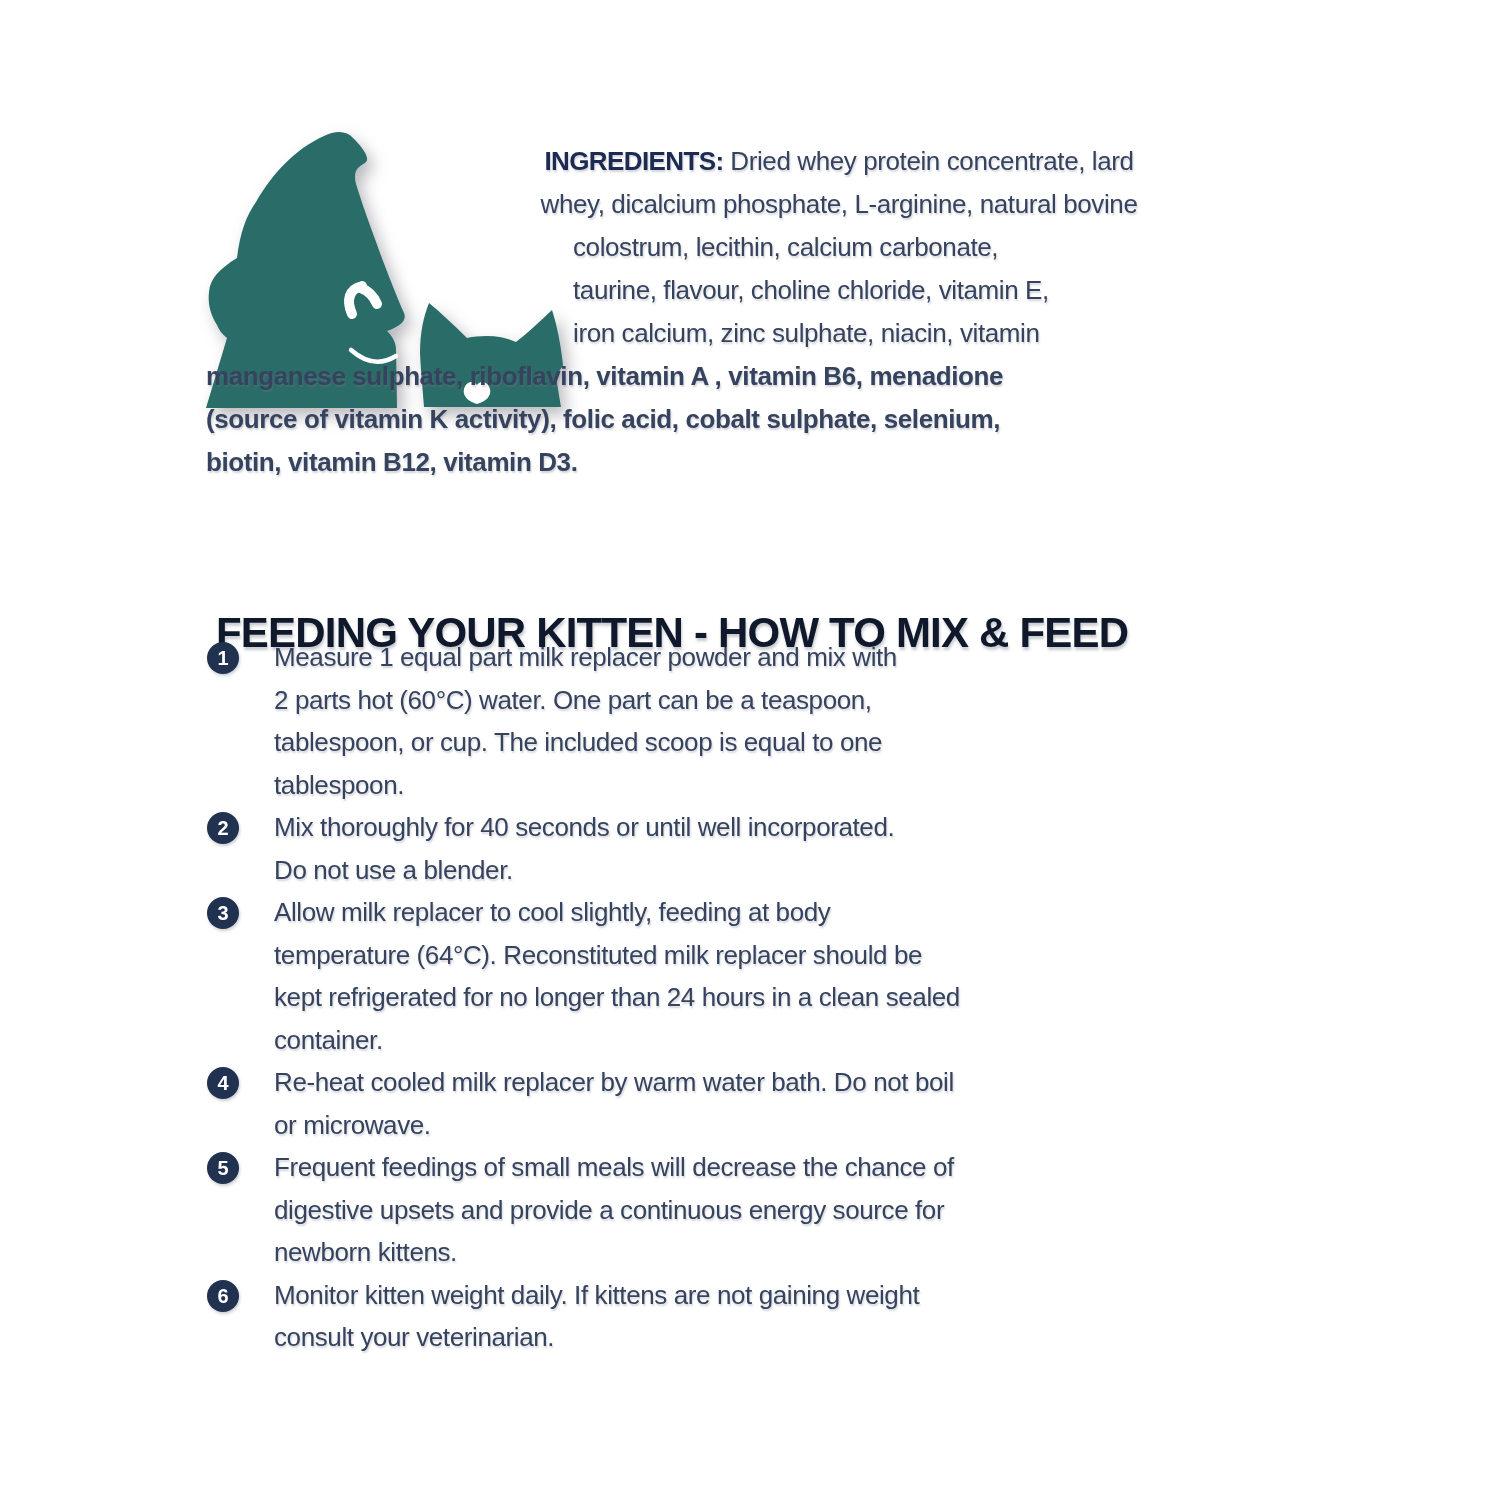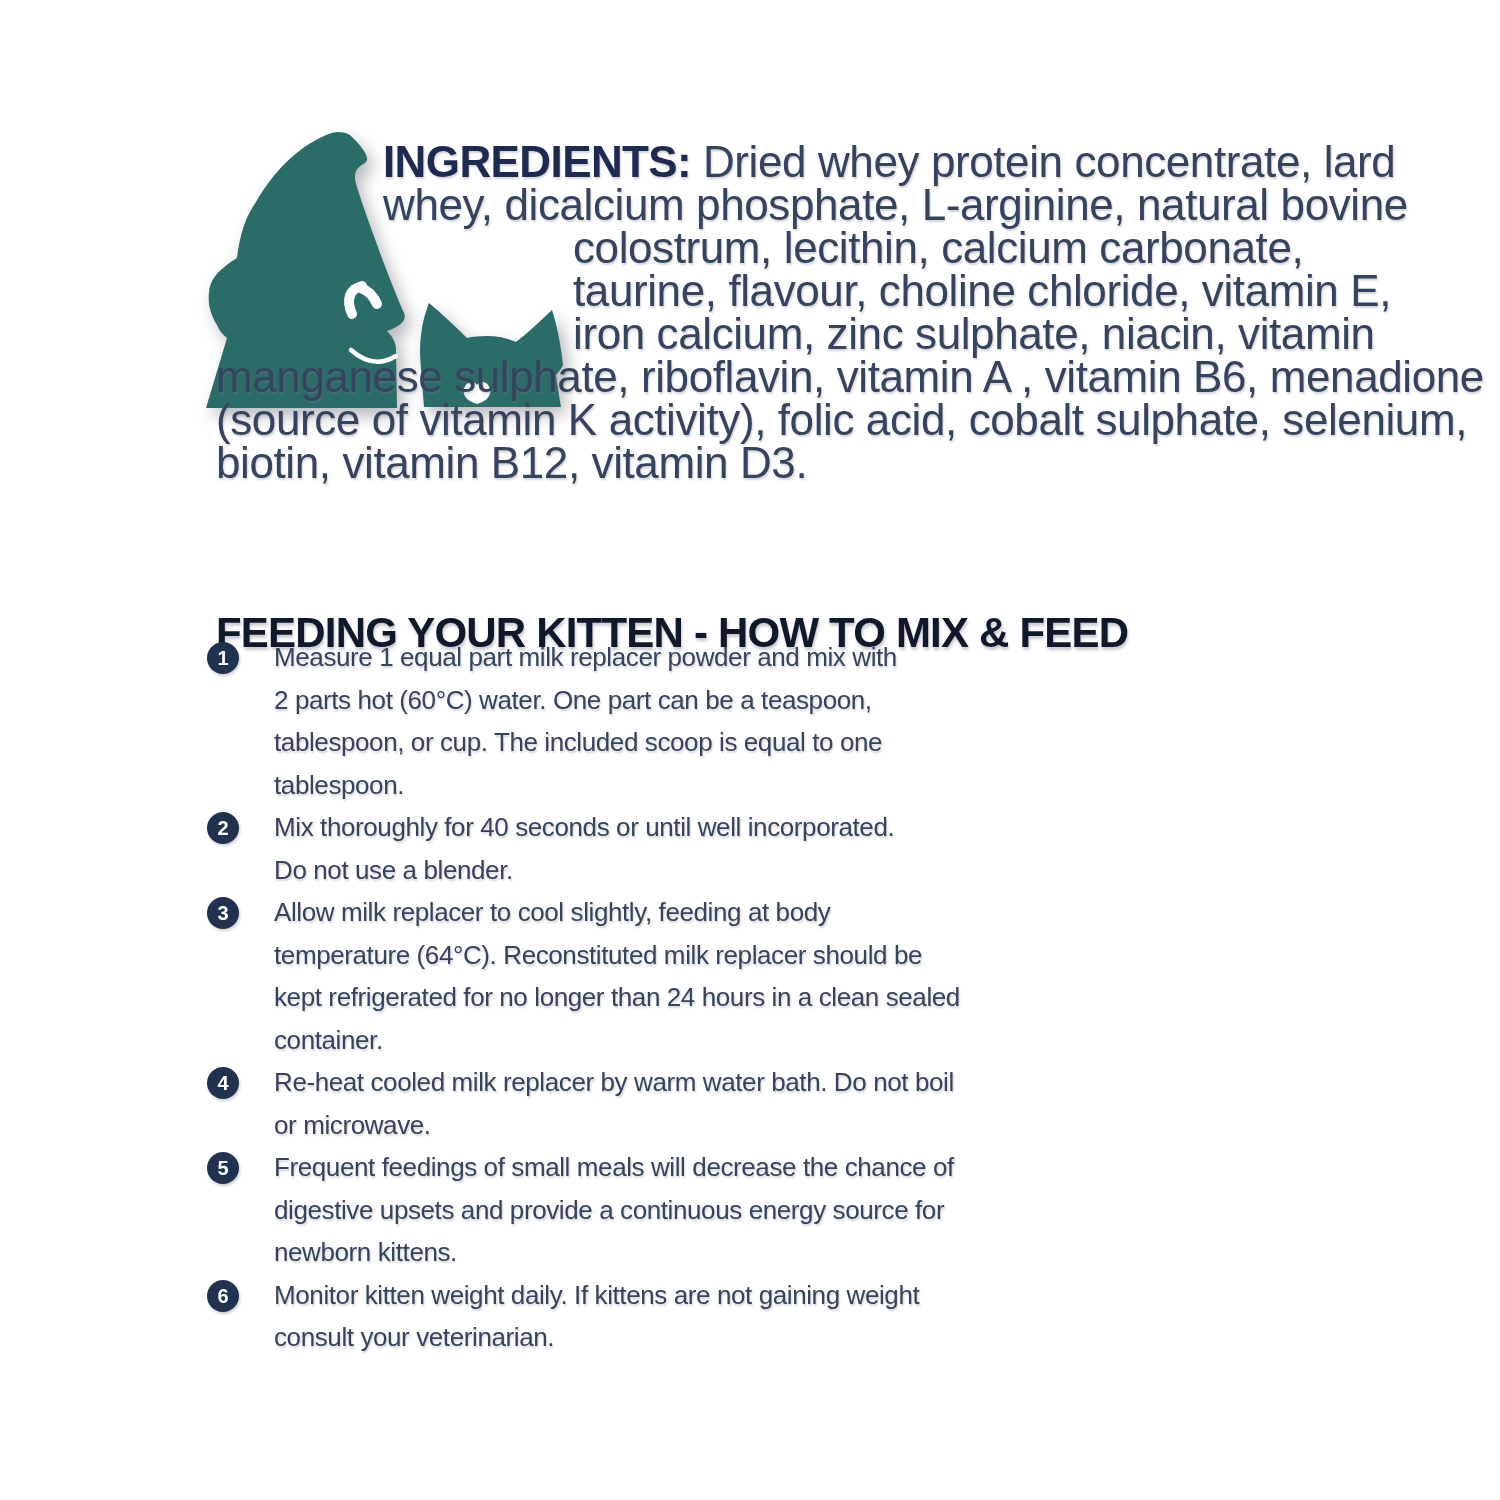--- a/index.html
+++ b/index.html
@@ -12,27 +12,27 @@
     position:absolute; left:200px; top:122px; width:372px; height:290px;
     filter: drop-shadow(6px 8px 8px rgba(70,70,85,.38));
   }
   .cat  { fill: var(--illustration, #2a6c67); }
   .mark { fill:none; stroke:#ffffff; stroke-linecap:round; }
   .nose { fill:#ffffff; }
   
   .ingredients {
     position:absolute; left:205px; top:140px; width:1090px;
     color:var(--body-text, #36435f);
-    font-size:44px; line-height:43px; letter-spacing:-0.4px;
+    font-size:26px; line-height:43px; letter-spacing:-0.4px;
     text-shadow:1px 2px 2px rgba(120,125,140,.33);
   }
   .ing-line { white-space:nowrap; }
   .l1,.l2,.l3 { margin-left:178px; width:912px; text-align:center; }
-  .l4,.l5,.l6,.l7 { margin-left:368px; width:722px; text-align:right; }
-  .l8,.l9,.l10 { margin-left:11px; width:1090px; text-align:left; }
+  .l4,.l5,.l6,.l7 { margin-left:368px; width:722px; text-align:left; }
+  .l8,.l9,.l10 { margin-left:1px; width:1090px; text-align:left;font-weight:bold; }
   .ing-label {
     color:var(--ingredients-label, #1d2b52); font-weight:bold; letter-spacing:-0.6px;
   }
   
   .feed-heading {
     position:absolute; left:204px; top:599px; margin:12px;
     font-size:42px; line-height:44px; font-weight:bold; letter-spacing:-0.8px;
     color:var(--heading, #10182b);
     text-shadow:1px 3px 3px rgba(110,115,130,.38);
   }

